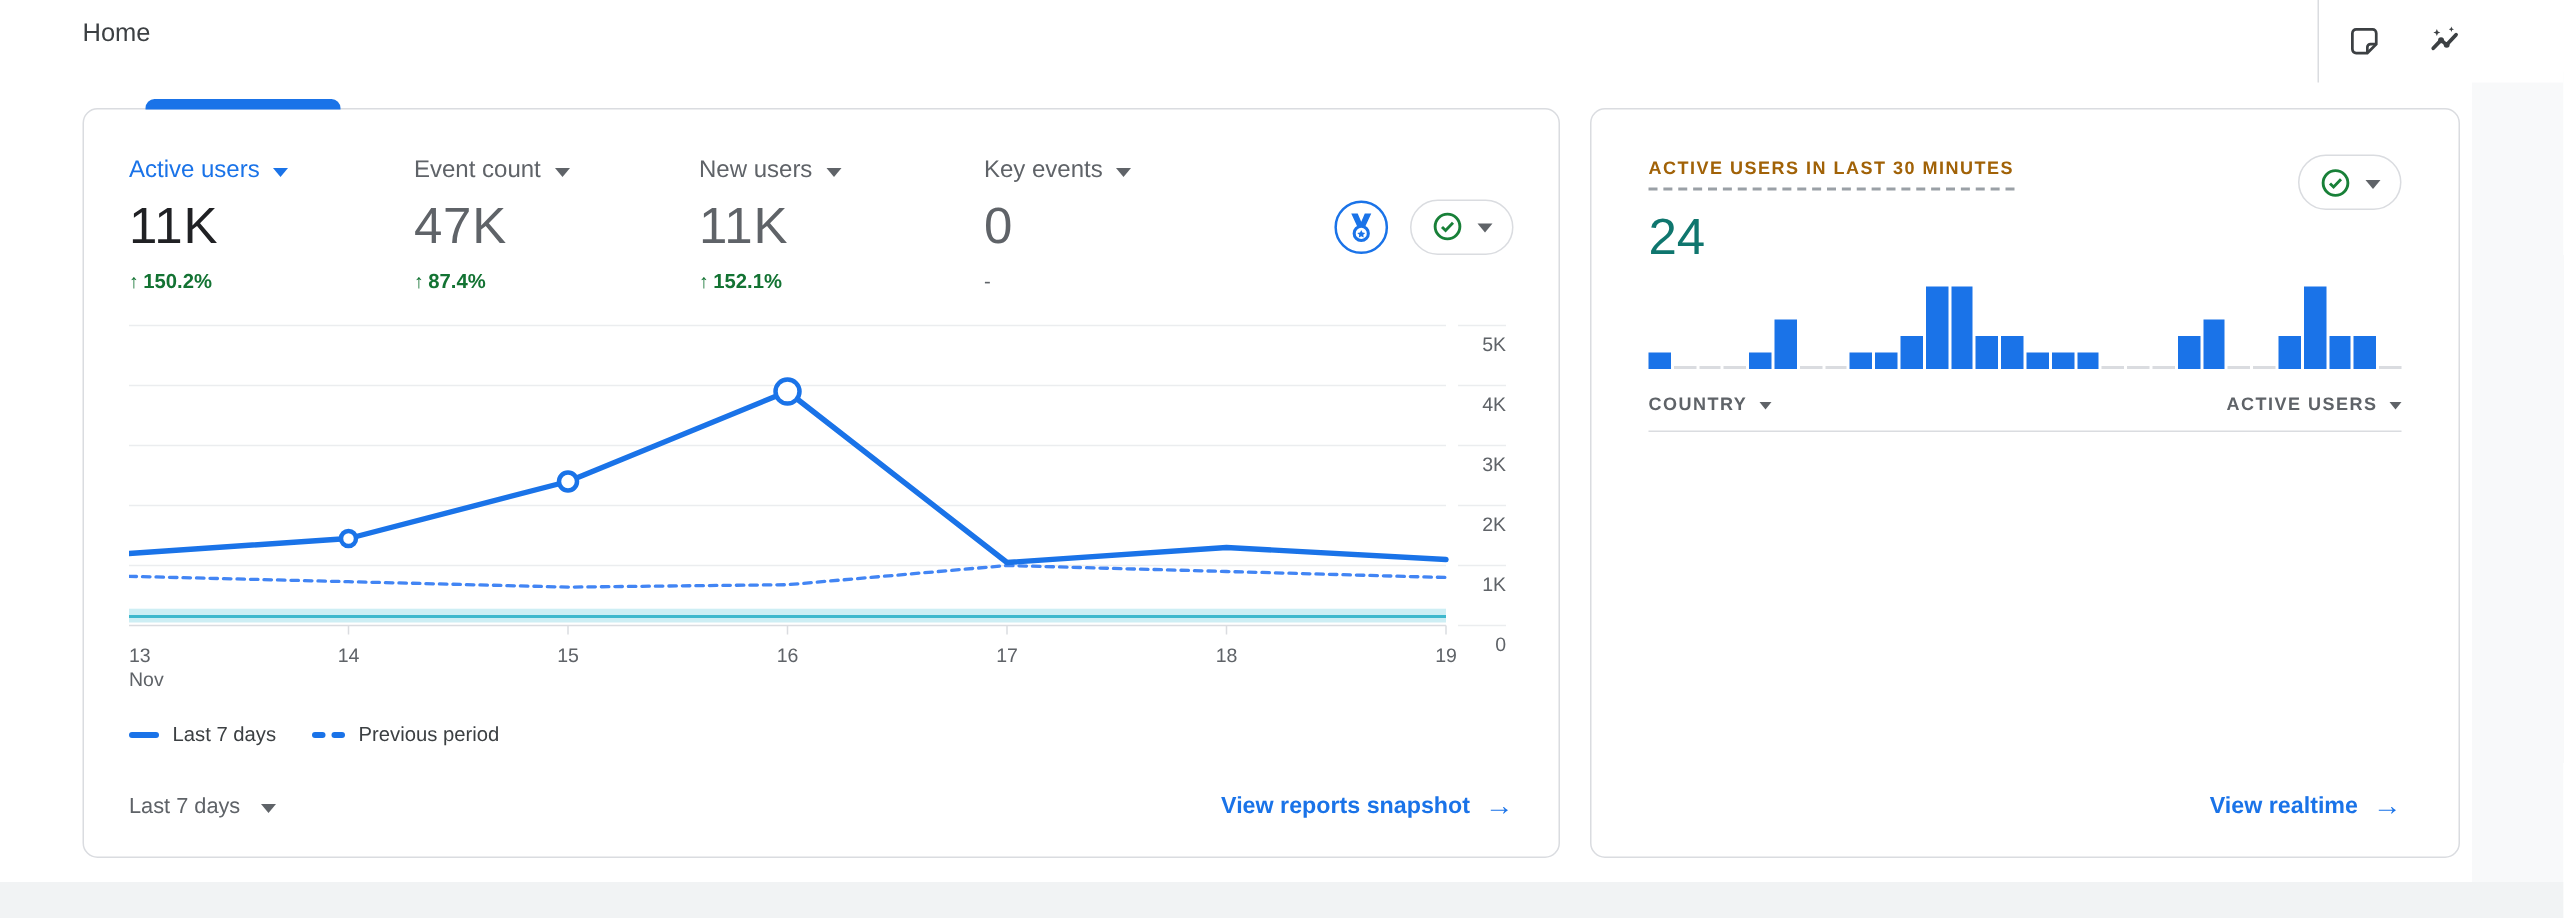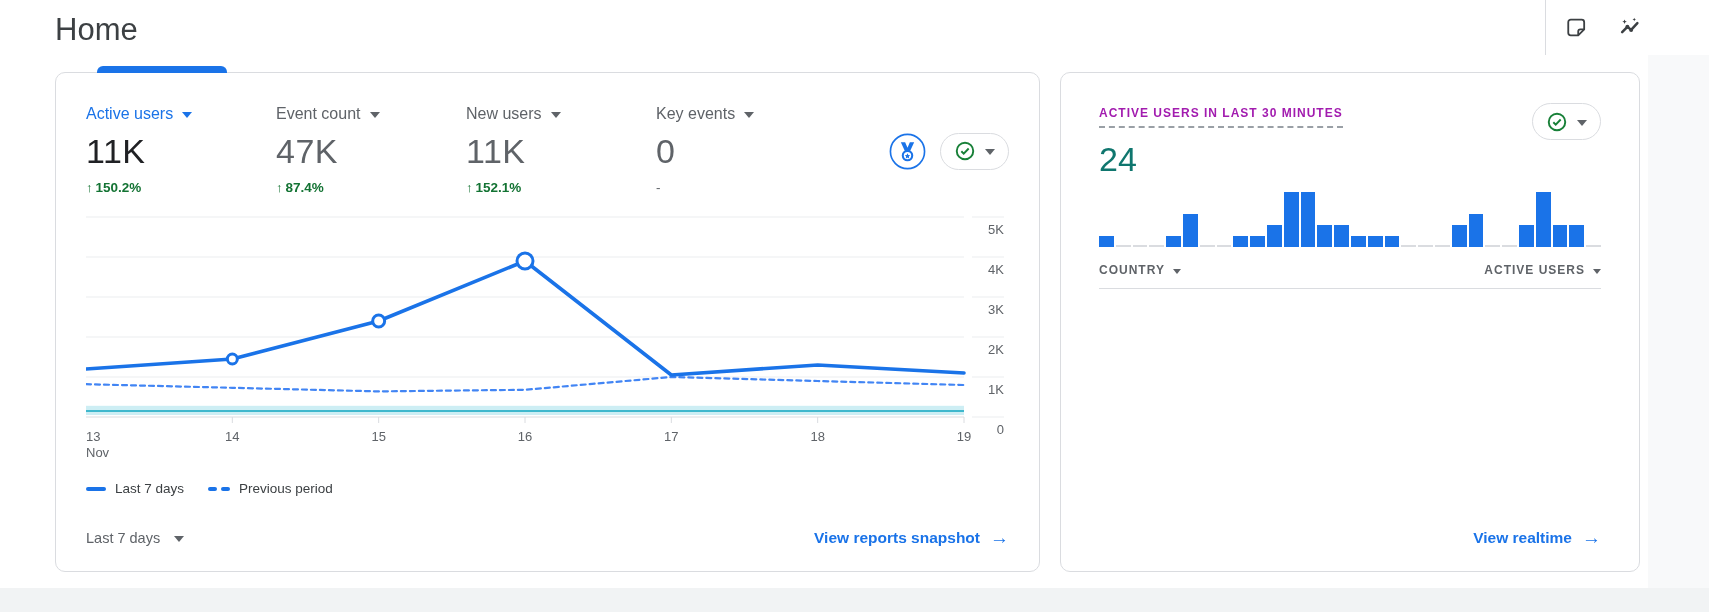--- a/index.html
+++ b/index.html
@@ -6,21 +6,21 @@
   html,body { width:1709px; height:612px; }
   body { font-family: "Liberation Sans", "DejaVu Sans", sans-serif; background:#fff; }
   .page { position:relative; width:1709px; height:612px; background:#fff; overflow:hidden; }
 
   
   .right-col-bg { position:absolute; left:1648px; top:48px; right:0; bottom:0; background:#f8f9fa; }
   .bottom-strip { position:absolute; left:0; right:0; top:588px; height:24px; background:#f1f3f4; }
 
   
   .top-header { position:absolute; left:0; top:0; right:0; height:55px; background:#fff; }
-  .page-title { position:absolute; left:55px; top:12px; font-size:31px; color:#3c4043; font-weight:400; }
+  .page-title { position:absolute; left:55px; top:12px; font-size:17px; color:#3c4043; font-weight:400; }
   .header-actions { position:absolute; left:1545px; top:0; height:55px; border-left:1px solid #dadce0;
                     display:flex; align-items:center; padding-left:16px; gap:26px; }
   .icon-btn { background:none; border:none; cursor:pointer; width:28px; height:28px; display:flex; align-items:center; justify-content:center; }
 
   
   .card { position:absolute; top:72px; background:#fff; border:1px solid #dadce0; border-radius:10px;
           display:flex; flex-direction:column; }
   .left-card { left:55px; width:985px; height:500px; padding:0 30px; }
   .right-card { left:1060px; width:580px; height:500px; padding:0 38px; }
   .tab-indicator { position:absolute; top:-7px; left:41px; width:130px; height:7px; background:#1a73e8; border-radius:6px 6px 0 0; }
@@ -57,21 +57,21 @@
 
   .card-footer { margin-top:auto; padding-bottom:22px; display:flex; justify-content:space-between; align-items:center; }
   .range-selector { background:none; border:none; cursor:pointer; font-family:inherit; font-size:14.5px;
                     color:#5f6368; display:flex; align-items:center; gap:14px; }
   .blue-link { color:#1a73e8; font-size:15.5px; font-weight:600; text-decoration:none; display:flex;
                align-items:center; gap:10px; cursor:pointer; }
   .arrow-glyph { font-size:19px; font-weight:400; }
 
   
   .rt-header { display:flex; justify-content:space-between; align-items:flex-start; padding-top:30px; }
-  .rt-title { font-size:12px; letter-spacing:1px; color:#a21caf; font-weight:600; padding-bottom:6px;
+  .rt-title { font-size:12px; letter-spacing:1px; color:#a16207; font-weight:600; padding-bottom:6px;
               border-bottom:2px dashed #9aa0a6; display:inline-block; }
   .rt-count { font-size:34px; color:#0f766e; margin-top:12px; }
   .rt-minute-label { font-size:12px; letter-spacing:1px; color:#5f6368; font-weight:600; margin-top:26px; }
   .rt-bars { display:flex; align-items:flex-end; gap:2px; height:58px; margin-top:10px; }
   .rt-bars .slot { flex:1; display:flex; align-items:flex-end; }
   .rt-bars .bar { width:100%; background:#1a73e8; }
   .rt-bars .bar.empty { height:2px; background:#dadce0; }
 
   .rt-table { margin-top:16px; }
   .rt-table-header { display:flex; justify-content:space-between; font-size:12px; letter-spacing:1px;

